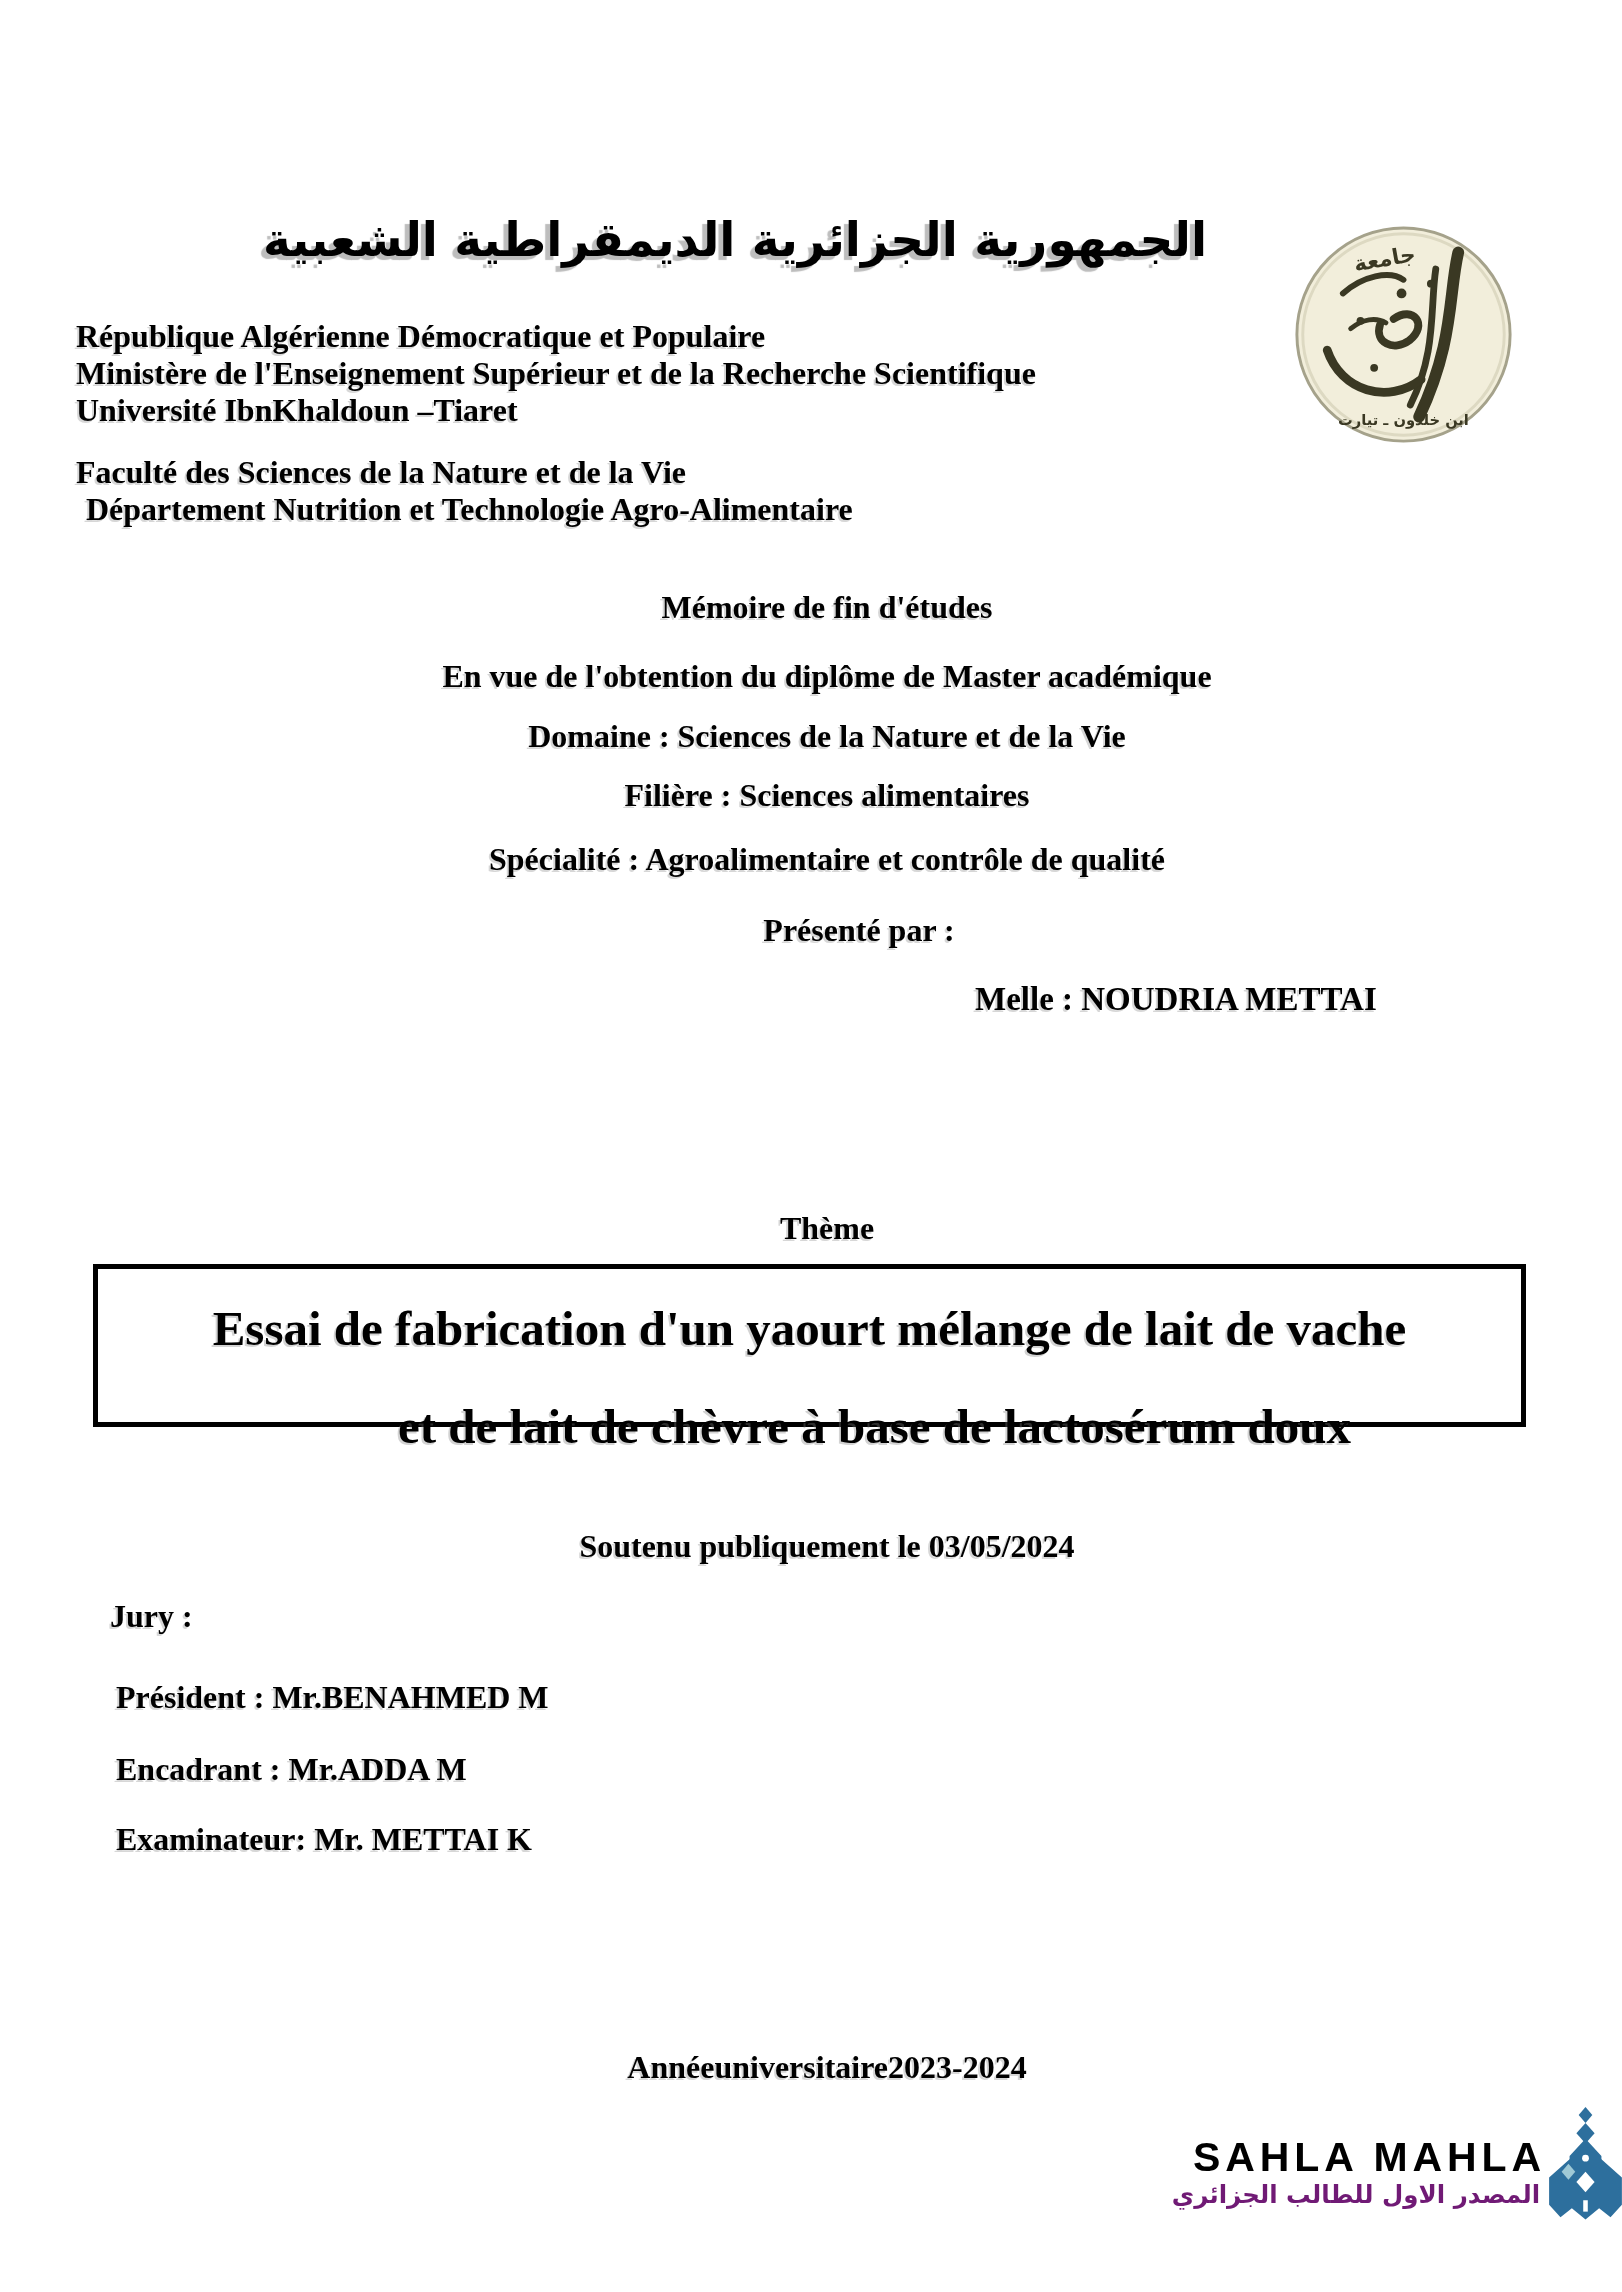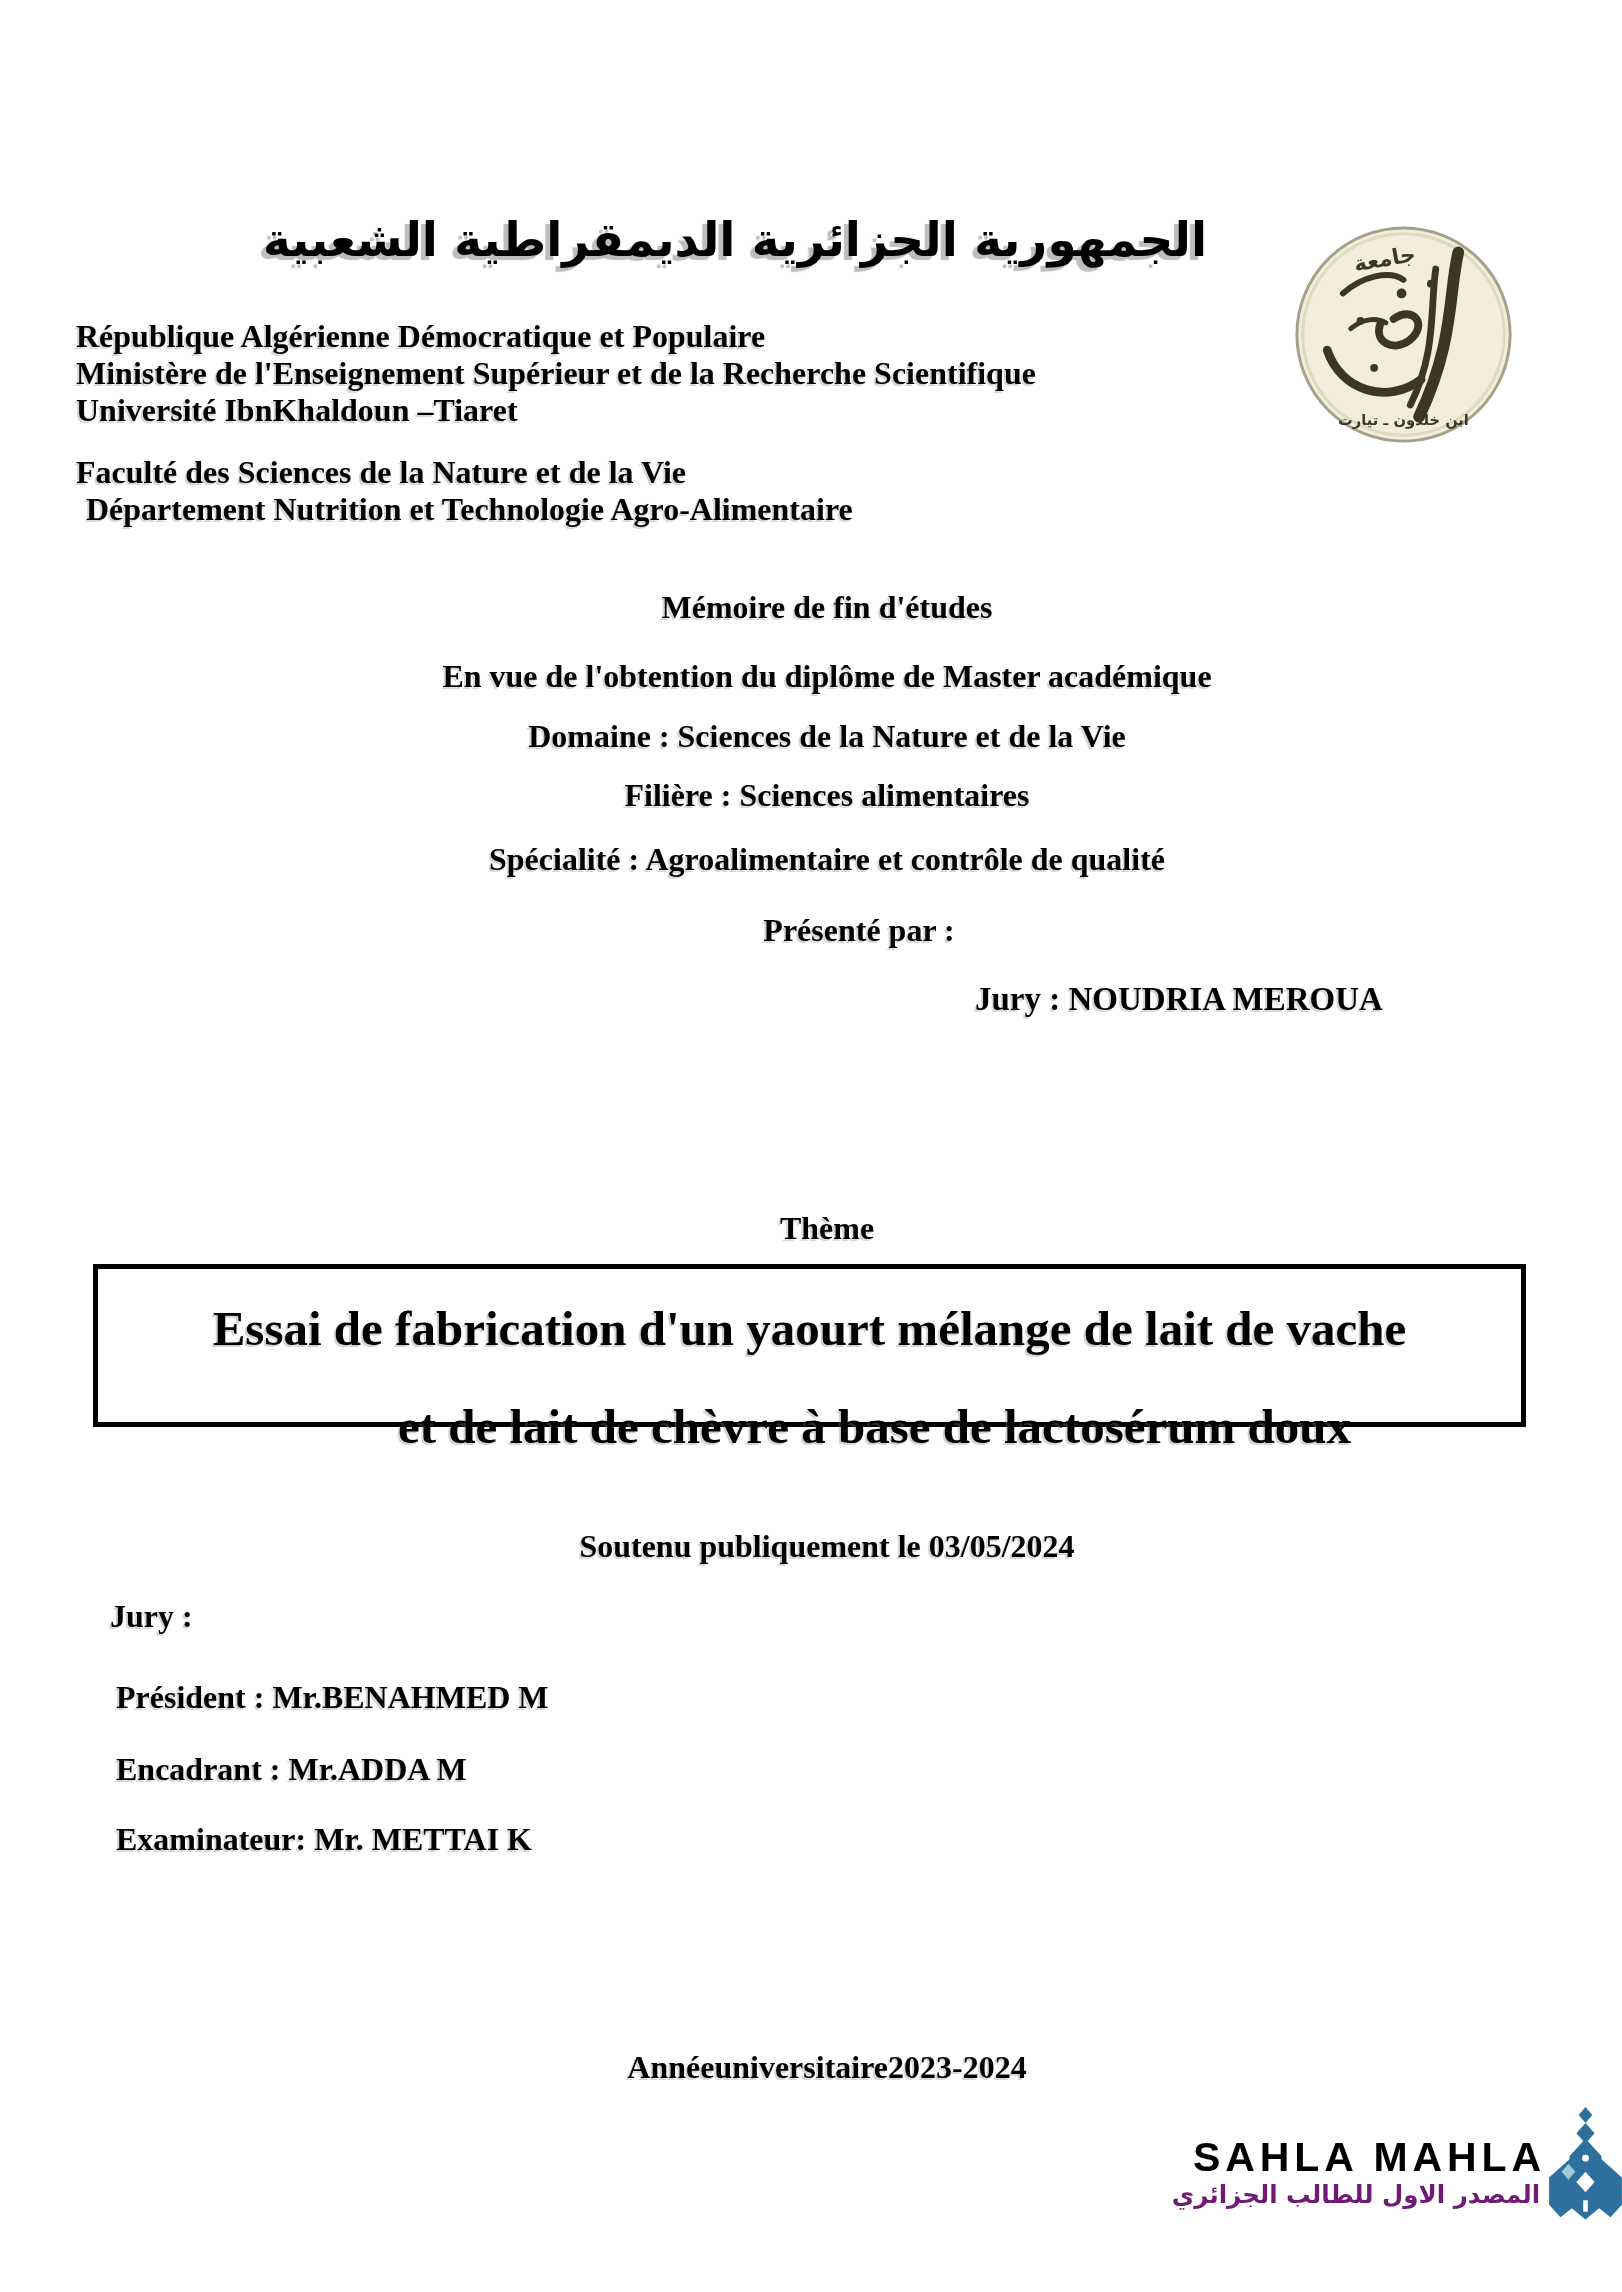--- a/index.html
+++ b/index.html
@@ -106,21 +106,21 @@
 
   <div class="abs hdr-line body-text soft-shadow" style="top:454px">Faculté des Sciences de la Nature et de la Vie</div>
   <div class="abs dept-line body-text soft-shadow" style="top:491px">Département Nutrition et Technologie Agro-Alimentaire</div>
 
   <div class="abs ctr body-text soft-shadow" style="top:589px">Mémoire de fin d'études</div>
   <div class="abs ctr body-text soft-shadow" style="top:658px">En vue de l'obtention du diplôme de Master académique</div>
   <div class="abs ctr body-text soft-shadow" style="top:718px">Domaine : Sciences de la Nature et de la Vie</div>
   <div class="abs ctr body-text soft-shadow" style="top:777px">Filière : Sciences alimentaires</div>
   <div class="abs ctr body-text soft-shadow" style="top:841px">Spécialité : Agroalimentaire et contrôle de qualité</div>
   <div class="abs ctr body-text soft-shadow presented-line" style="top:912px">Présenté par :</div>
-  <div class="abs candidate-line soft-shadow" style="top:981px">Jury : NOUDRIA MEROUA</div>
+  <div class="abs candidate-line soft-shadow" style="top:981px">Melle : NOUDRIA METTAI</div>
 
   <div class="abs ctr body-text soft-shadow" style="top:1210px">Thème</div>
 
   <div class="abs title-box">
     <div class="title-line title-line-1">Essai de fabrication d'un yaourt mélange de lait de vache</div>
     <div class="title-line title-line-2">et de lait de chèvre à base de lactosérum doux</div>
   </div>
 
   <div class="abs ctr body-text soft-shadow" style="top:1528px">Soutenu publiquement le 03/05/2024</div>
 

